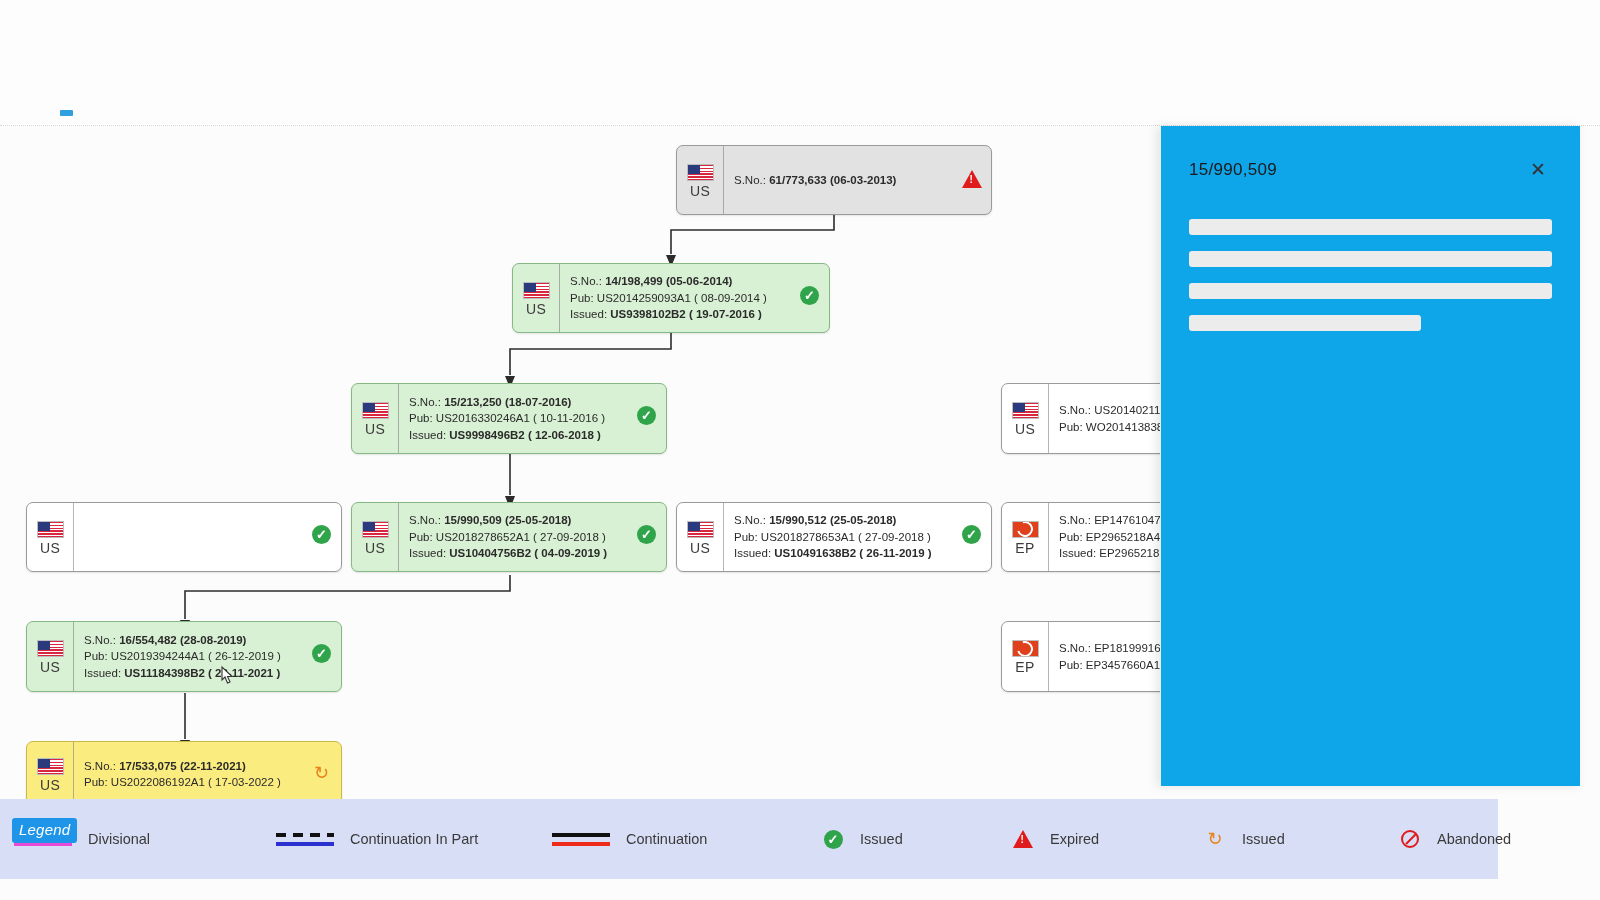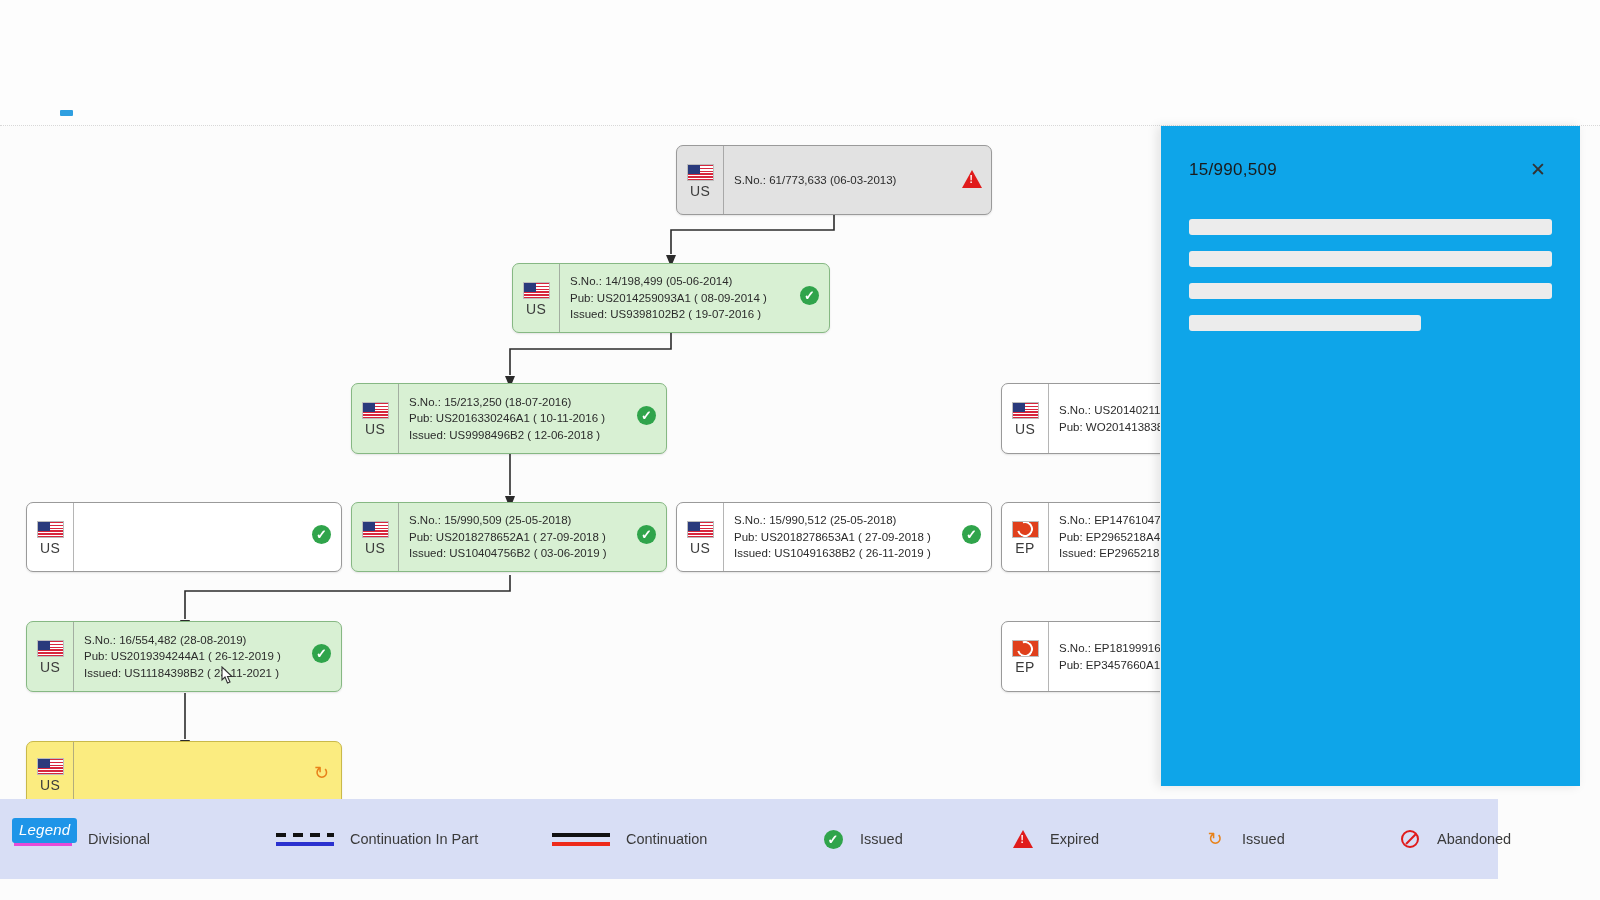--- a/index.html
+++ b/index.html
@@ -114,21 +114,21 @@
     flex-direction: column;
     justify-content: center;
     min-width: 0;
   }
   .node-line {
     font-size: 11.5px;
     line-height: 16.5px;
     color: #2b2b2b;
     white-space: nowrap;
   }
-  .node-line b { font-weight: normal; }
+  .node-line b { font-weight: bold; }
   .node-status {
     position: absolute;
     right: 9px;
     top: 50%;
     transform: translateY(-50%);
     width: 20px; height: 20px;
   }
   .node.tall .node-status { top: 22px; transform: none; }
 
   
@@ -373,21 +373,21 @@
       <div class="node-flagcol">
         <div class="flag us"></div>
         <div class="cc">US</div>
       </div>
       <div class="node-body">
         <div class="node-line">
           <span>S.No.: </span><b>15/990,509 (25-05-2018)</b></div>
         <div class="node-line">
           <span>Pub: </span><span>US2018278652A1 ( 27-09-2018 )</span></div>
         <div class="node-line">
-          <span>Issued: </span><b>US10404756B2 ( 03-06-2019 )</b></div>
+          <span>Issued: </span><b>US10404756B2 ( 04-09-2019 )</b></div>
       </div>
       <div class="node-status">
         <div class="ic-issued">✓</div>
       </div>
     </div>
 
     <div class="node tall" style="left:676px;top:375px;width:316px;height:70px;">
       <div class="node-flagcol">
         <div class="flag us"></div>
         <div class="cc">US</div>
@@ -448,20 +448,26 @@
           <span>S.No.: </span><span>EP18199916A (0</span></div>
         <div class="node-line">
           <span>Pub: </span><span>EP3457660A1 ( 20</span></div>
       </div>
     </div>
 
     <div class="node yellow" style="left:26px;top:614px;width:316px;height:66px;">
       <div class="node-flagcol">
         <div class="flag us"></div>
         <div class="cc">US</div>
+      </div>
+      <div class="node-body">
+        <div class="node-line">
+          <span>S.No.: </span><b>17/533,075 (22-11-2021)</b></div>
+        <div class="node-line">
+          <span>Pub: </span><span>US2022086192A1 ( 17-03-2022 )</span></div>
       </div>
       <div class="node-status">
         <div class="ic-pending">↻</div>
       </div>
     </div>
 
     <svg class="cursor" viewBox="0 0 20 24">
       <path d="M5 1 L5 14 L8 11 L10.5 17 L13 16 L10.5 10.5 L15 10.5 Z" fill="#ffffff" stroke="#333333" stroke-width="1.1"></path>
     </svg>
 

